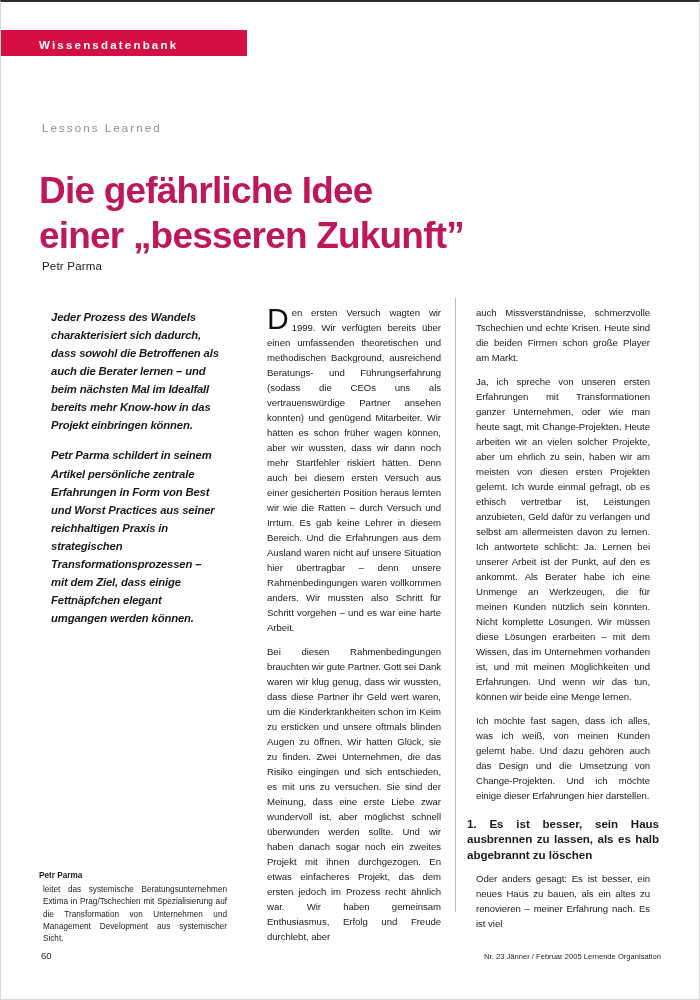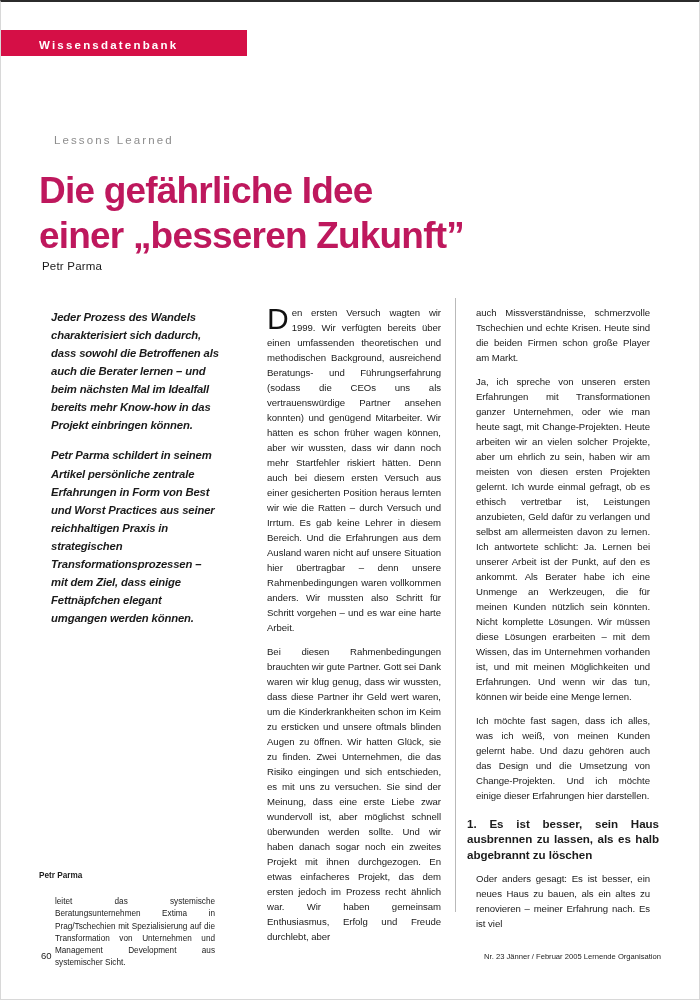--- a/index.html
+++ b/index.html
@@ -41,26 +41,25 @@
     font-size: 11.5px;
     font-weight: bold;
     letter-spacing: 2.2px;
     white-space: nowrap;
   }
 
   
   .kicker {
     position: absolute;
     left: 41px;
-    top: 132px;
+    top: 120px;
     font-size: 11.5px;
     color: #8d8d8d;
     letter-spacing: 2.1px;
     white-space: nowrap;
-    margin-left: 12px;
   }
   .headline {
     position: absolute;
     left: 38px;
     top: 141px;
     width: 620px;
     font-size: 37px;
     font-weight: bold;
     color: #be185d;
     line-height: 1.22;
@@ -146,21 +145,21 @@
     top: 869px;
     width: 192px;
   }
   .bio-name {
     margin: 0 0 1px 0;
     font-size: 8.2px;
     font-weight: bold;
     color: #1b1b1b;
   }
   .bio-text {
-    margin: 16px;
+    margin: 4px;
     font-size: 8.2px;
     line-height: 1.50;
     color: #1b1b1b;
     text-align: justify;
   }
 
   
   .folio {
     position: absolute;
     left: 40px;

